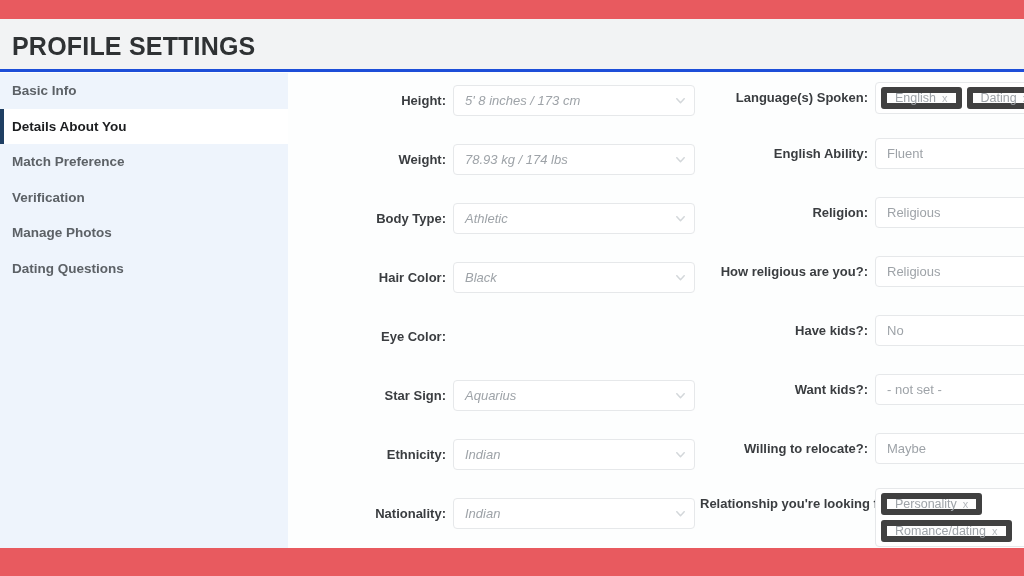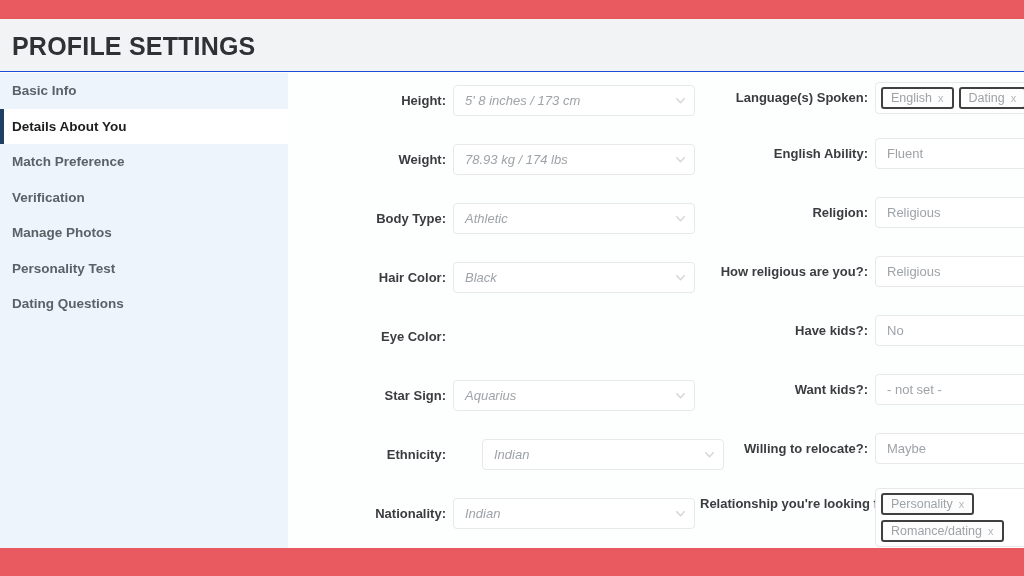--- a/index.html
+++ b/index.html
@@ -28,21 +28,21 @@
   .accent-bar.bottom { top: 548px; height: 28px; }
 
   
   .page-header {
     position: absolute;
     top: 19px;
     left: 0;
     width: 1024px;
     height: 53px;
     background: #f2f3f4;
-    border-bottom: 1px solid #1d4ed8;
+    border-bottom: 3px solid #1d4ed8;
   }
   .page-title {
     position: absolute;
     left: 12px;
     top: 13px;
     font-size: 25px;
     font-weight: 600;
     letter-spacing: 0.2px;
     color: #2f3234;
   }
@@ -157,21 +157,21 @@
     align-content: flex-start;
     cursor: text;
   }
   .tagbox.stacked { flex-direction: column; align-items: flex-start; }
   .chip {
     display: inline-flex;
     align-items: center;
     gap: 6px;
     height: 22px;
     padding: 0 8px;
-    border: 2px solid #404040;
+    border: 6px solid #404040;
     border-radius: 3px;
     background: #fdfdfd;
     font-size: 12.5px;
     color: #9ea3a8;
     white-space: nowrap;
   }
   .chip-remove {
     font-size: 11px;
     color: #b5b9bd;
     cursor: pointer;
@@ -197,23 +197,20 @@
     <div class="sidebar-item">
       <span>Match Preference</span>
     </div>
     <div class="sidebar-item">
       <span>Verification</span>
     </div>
     <div class="sidebar-item">
       <span>Manage Photos</span>
     </div>
     <div class="sidebar-item">
-      <span>Personality Test</span>
-    </div>
-    <div class="sidebar-item">
       <span>Dating Questions</span>
     </div>
   </nav>
 
 <section class="form-area">
   <div id="col-left">
       <div class="field-row col-left" style="top: 12px; left: 40px; justify-content: center;">
         <div class="field-label">Height:</div>
         <div class="control select">
           <span>5' 8 inches / 173 cm</span>
@@ -264,21 +261,21 @@
         <div class="field-label">Star Sign:</div>
         <div class="control select">
           <span>Aquarius</span>
           <span class="chevron">
             <svg viewBox="0 0 12 12" width="11" height="11">
               <path d="M2 4 L6 8.4 L10 4" fill="none" stroke="#d3d7da" stroke-width="1.6" stroke-linecap="round" stroke-linejoin="round"></path>
             </svg>
           </span>
         </div>
       </div>
-      <div class="field-row col-left" style="top: 366px; left: 40px; gap: 29px;">
+      <div class="field-row col-left" style="top: 366px; left: 40px;">
         <div class="field-label">Ethnicity:</div>
         <div class="control select">
           <span>Indian</span>
           <span class="chevron">
             <svg viewBox="0 0 12 12" width="11" height="11">
               <path d="M2 4 L6 8.4 L10 4" fill="none" stroke="#d3d7da" stroke-width="1.6" stroke-linecap="round" stroke-linejoin="round"></path>
             </svg>
           </span>
         </div>
       </div>

